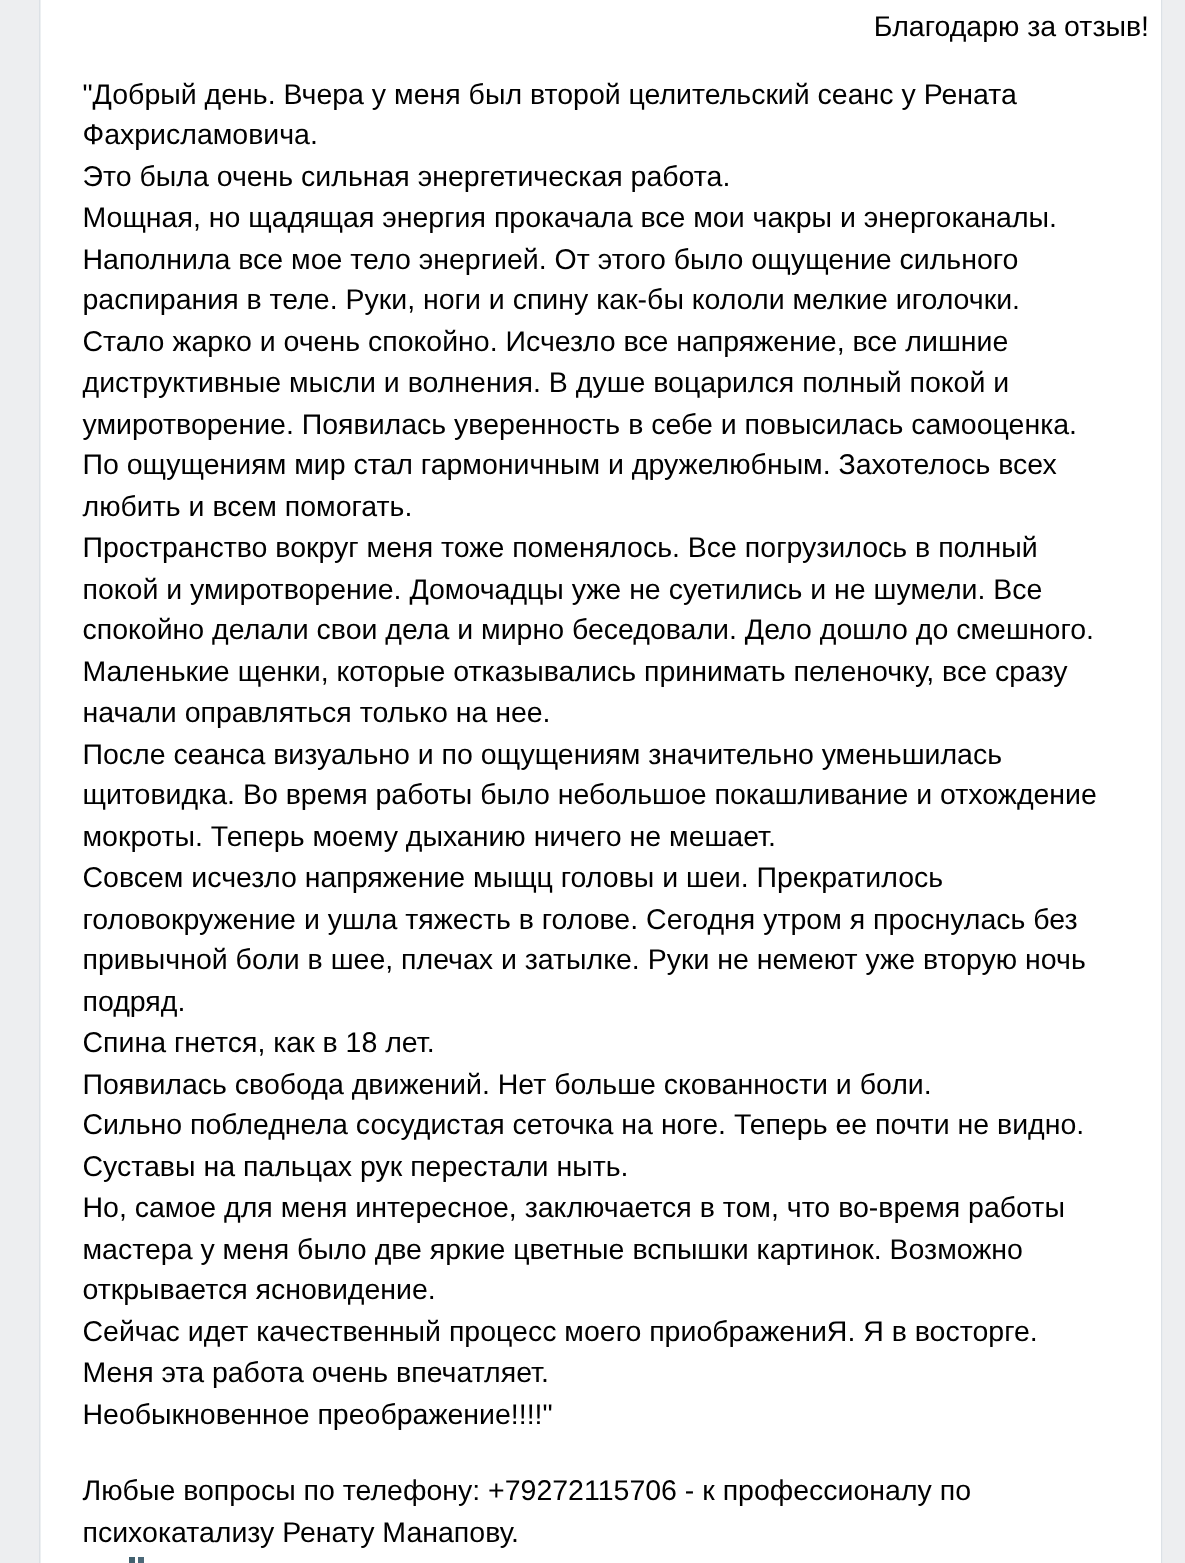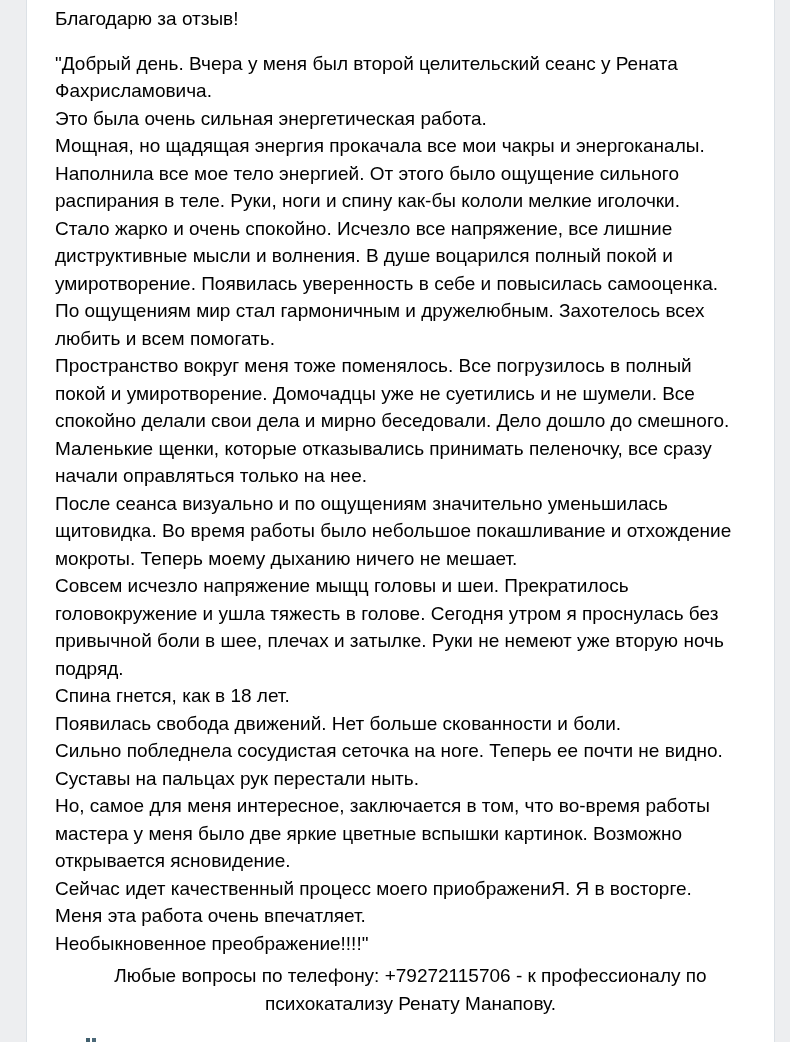--- a/index.html
+++ b/index.html
@@ -31,23 +31,23 @@
     padding: 5px 8px 0 28px;
     overflow: hidden;
   }
   .post-text {
     font-size: 19px;
     line-height: 27.5px;
     color: #000000;
     white-space: pre;
     margin: 0;
   }
-  .post-intro { margin: 0; }
+  .post-intro { margin: 0; text-align: right; }
   .post-testimonial { margin-top: 17px; }
-  .post-contact { margin-top: 5px; text-align: center; }
+  .post-contact { margin-top: 24px; }
   .clipped-fragment {
     position: absolute;
     left: 59px;
     top: 1038px;
     height: 4px;
   }
   .clipped-fragment .dot {
     position: absolute;
     top: 0;
     width: 4px;

